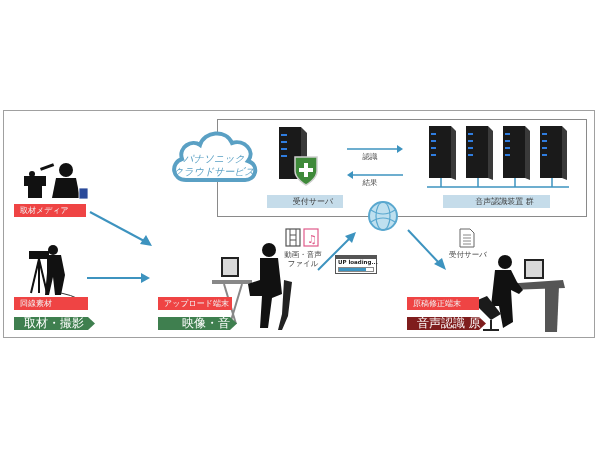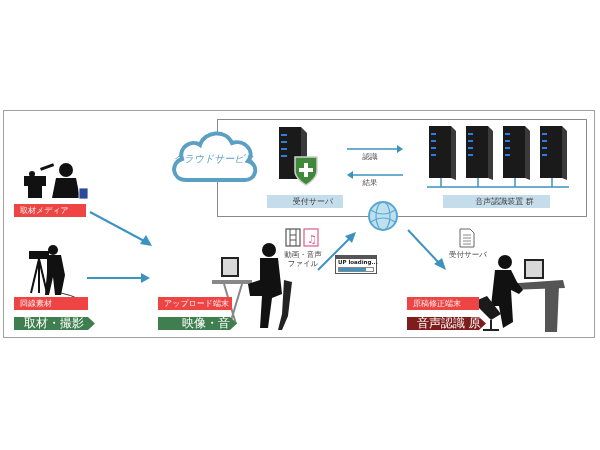--- a/index.html
+++ b/index.html
@@ -21,20 +21,21 @@
 </head>
 <body>
 
 <div class="abs frame"></div>
 <div class="abs inner"></div>
 
 <svg class="abs" style="left:168px;top:125px;" width="92" height="62">
   <path d="M18,55 C4,55 2,38 14,34 C10,22 24,14 32,20 C36,6 58,4 64,18 C76,14 88,26 80,36 C92,40 88,56 76,55 Z" fill="#ffffff" stroke="#5aa0c4" stroke-width="4"></path>
 </svg>
 <div class="abs cloudtext" style="left:172px;top:152px;width:84px;">
+  <div>パナソニック</div>
   <div>クラウドサービス</div>
 </div>
 
 <svg class="abs" style="left:277px;top:127px;" width="50" height="60">
   <rect x="2" y="0" width="22" height="52" fill="#1a1a1a"></rect>
   <polygon points="24,0 30,6 30,56 24,52" fill="#3a3a3a"></polygon>
   <rect x="4" y="7" width="6" height="2" fill="#2f7de0"></rect>
   <rect x="4" y="14" width="6" height="2" fill="#2f7de0"></rect>
   <rect x="4" y="21" width="6" height="2" fill="#2f7de0"></rect>
   <rect x="4" y="28" width="6" height="2" fill="#2f7de0"></rect>

